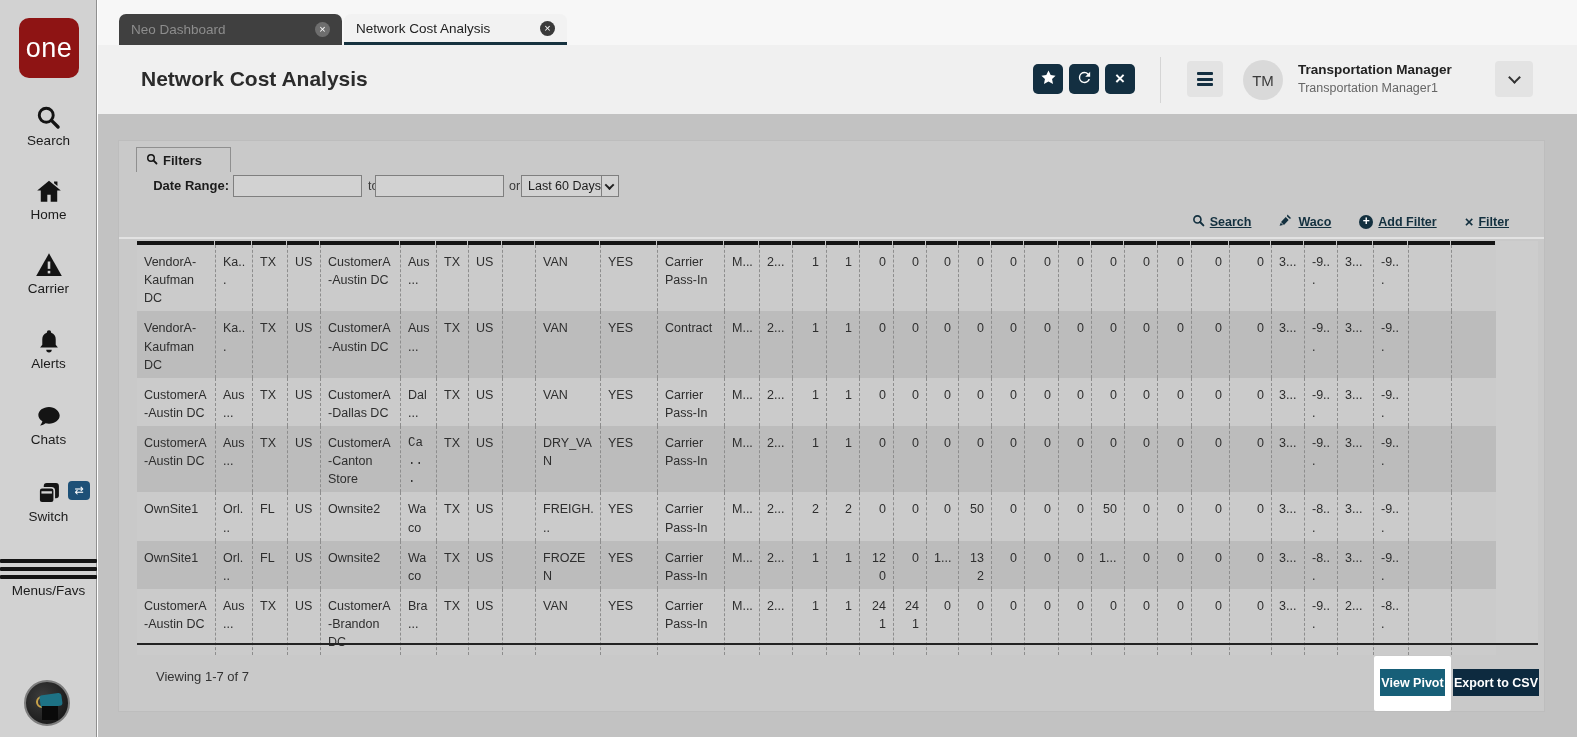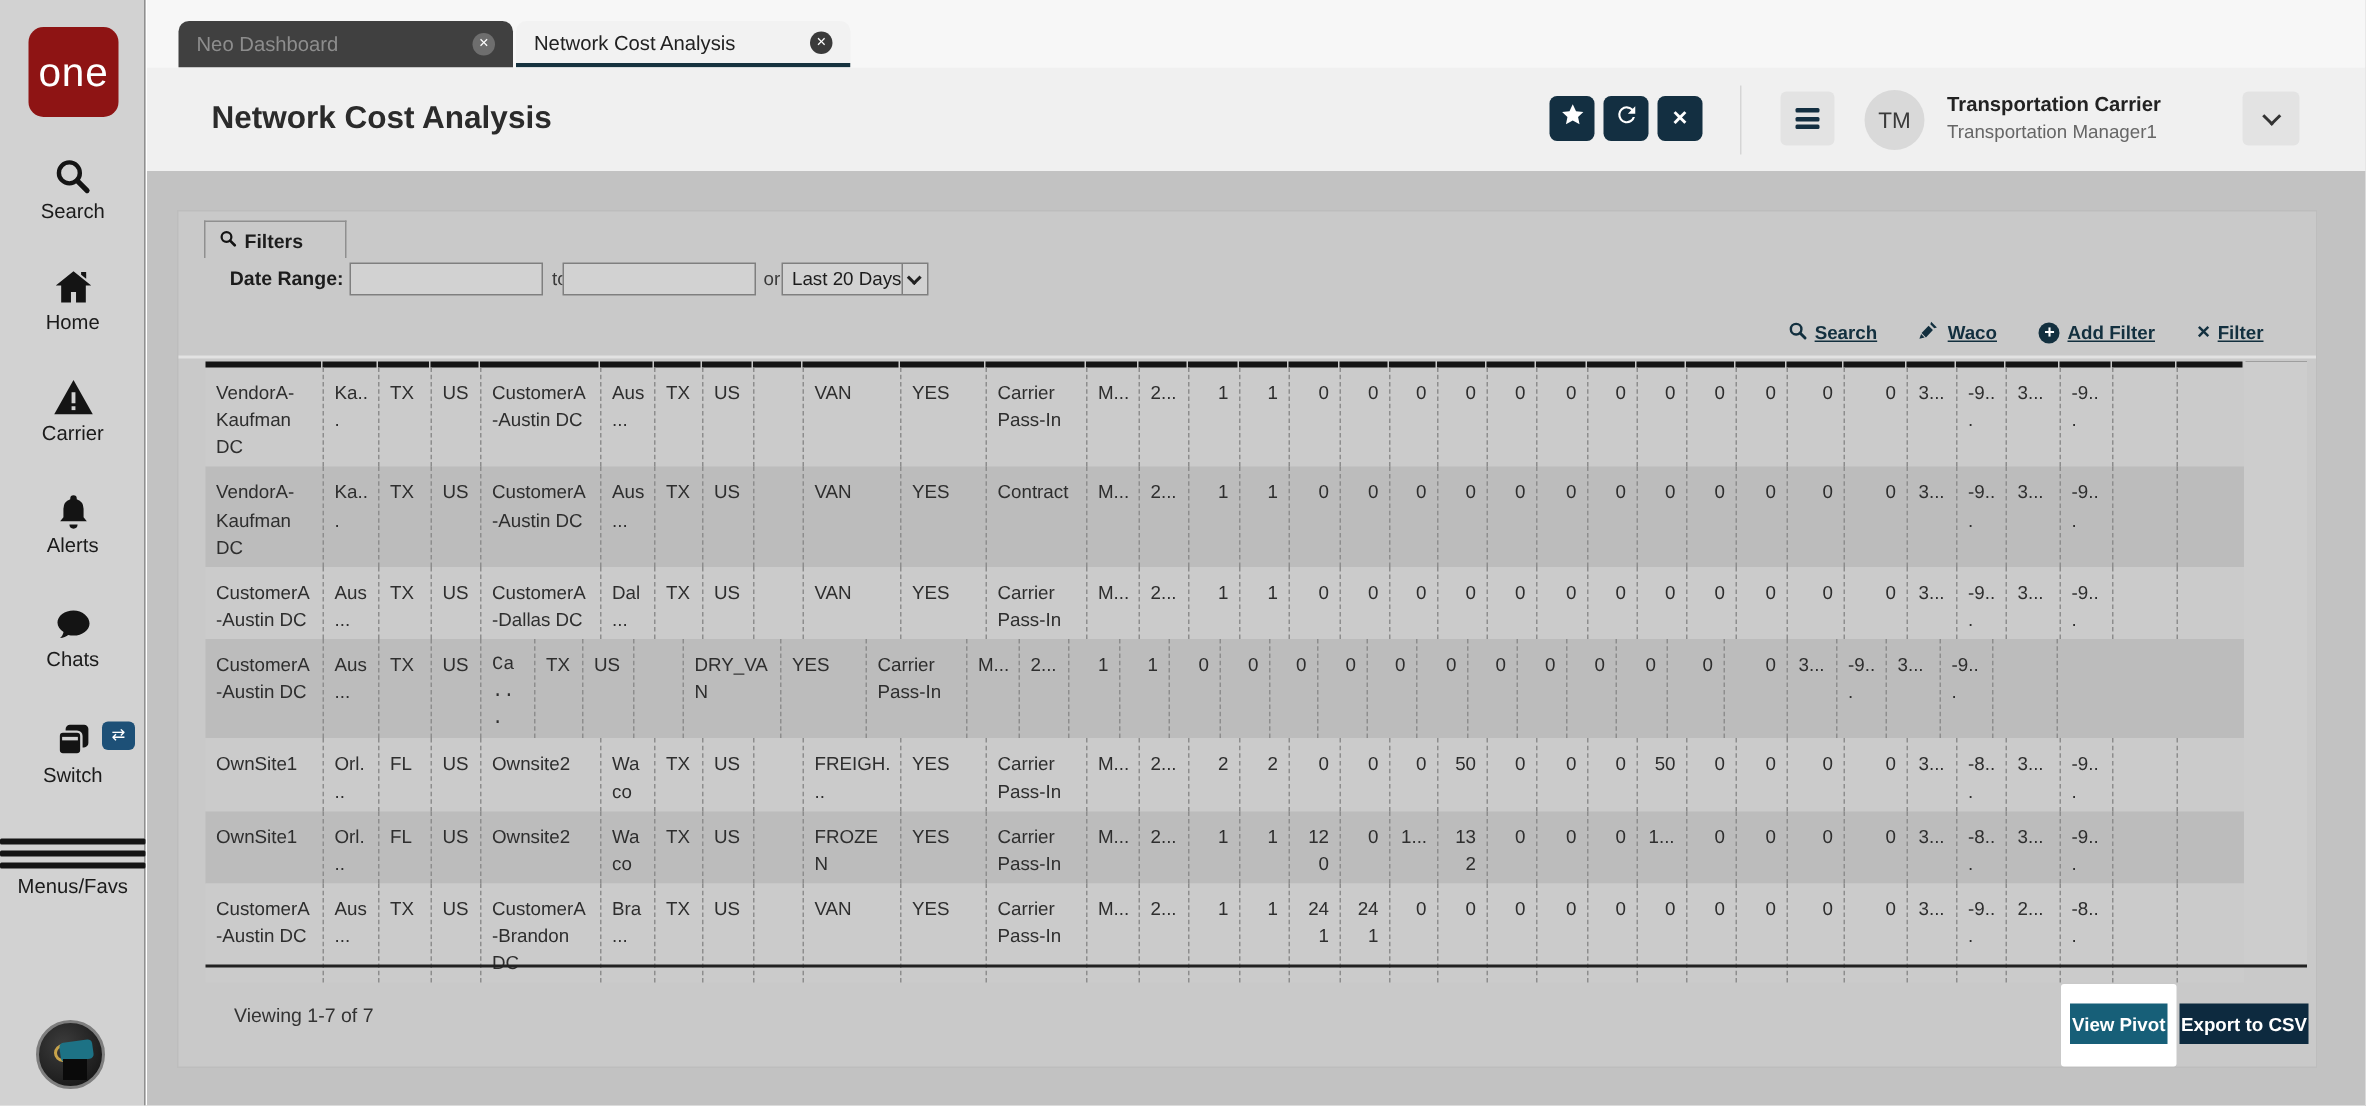--- a/index.html
+++ b/index.html
@@ -189,21 +189,21 @@
     <span class="hbars">
         <div></div>
         <div></div>
         <div></div>
       </span>
   </div>
 
   <div class="avatar">
       <span>TM</span>
     </div>
-  <div class="uname">Transportation Carrier</div>
+  <div class="uname">Transportation Manager</div>
   <div class="urole">Transportation Manager1</div>
 
   <div class="graybtn" style="left:1397px; top:16px; width:38px; height:36px;">
     <span class="chev"></span>
   </div>
 </div>
 
 <div class="content">
   <div class="panel">
 
@@ -243,21 +243,21 @@
               <line x1="16" y1="2.5" x2="16" y2="6.5" stroke="#222" stroke-width="2.2"></line>
               <line x1="3" y1="14" x2="21" y2="14" stroke="#222" stroke-width="1.6"></line>
               <line x1="3" y1="18" x2="21" y2="18" stroke="#222" stroke-width="1.6"></line>
               <line x1="9" y1="9.5" x2="9" y2="21" stroke="#222" stroke-width="1.6"></line>
               <line x1="15" y1="9.5" x2="15" y2="21" stroke="#222" stroke-width="1.6"></line>
             </svg>
           </div>
       </div>
       <div class="conj" style="left:390px;">or</div>
       <div class="fselect">
-        <span class="val">Last 20 Days</span>
+        <span class="val">Last 60 Days</span>
         <span class="selchev">
             <i></i>
           </span>
       </div>
     </div>
 
     <div class="filter-actions">
       <div class="flink">
         <span><svg width="13" height="13" viewBox="0 0 24 24">
               <circle cx="10" cy="10" r="6.5" fill="none" stroke="#13303f" stroke-width="3"></circle>
@@ -425,20 +425,21 @@
           <div class="tcell sep" style="width: 36px;">3...</div>
           <div class="tcell sep" style="width: 35px;">-9...</div>
           <div class="tcell sep" style="width: 43px;"></div>
           <div class="tcell sep" style="width: 45px;"></div>
         </div>
         <div class="trow dark" style="min-height: 66px;">
           <div class="tcell" style="width: 78px;">CustomerA-Austin DC</div>
           <div class="tcell sep" style="width: 37px;">Aus...</div>
           <div class="tcell sep" style="width: 35px;">TX</div>
           <div class="tcell sep" style="width: 33px;">US</div>
+          <div class="tcell sep" style="width: 80px;">CustomerA-Canton Store</div>
           <div class="tcell sep" style="width: 36px; font-family: Liberation Mono, monospace;">Ca...</div>
           <div class="tcell sep" style="width: 32px;">TX</div>
           <div class="tcell sep" style="width: 34px;">US</div>
           <div class="tcell sep" style="width: 33px;"></div>
           <div class="tcell sep" style="width: 65px;">DRY_VAN</div>
           <div class="tcell sep" style="width: 57px;">YES</div>
           <div class="tcell sep" style="width: 67px;">Carrier Pass-In</div>
           <div class="tcell sep" style="width: 35px;">M...</div>
           <div class="tcell sep" style="width: 33px;">2...</div>
           <div class="tcell sep num" style="width: 34px;">1</div>

